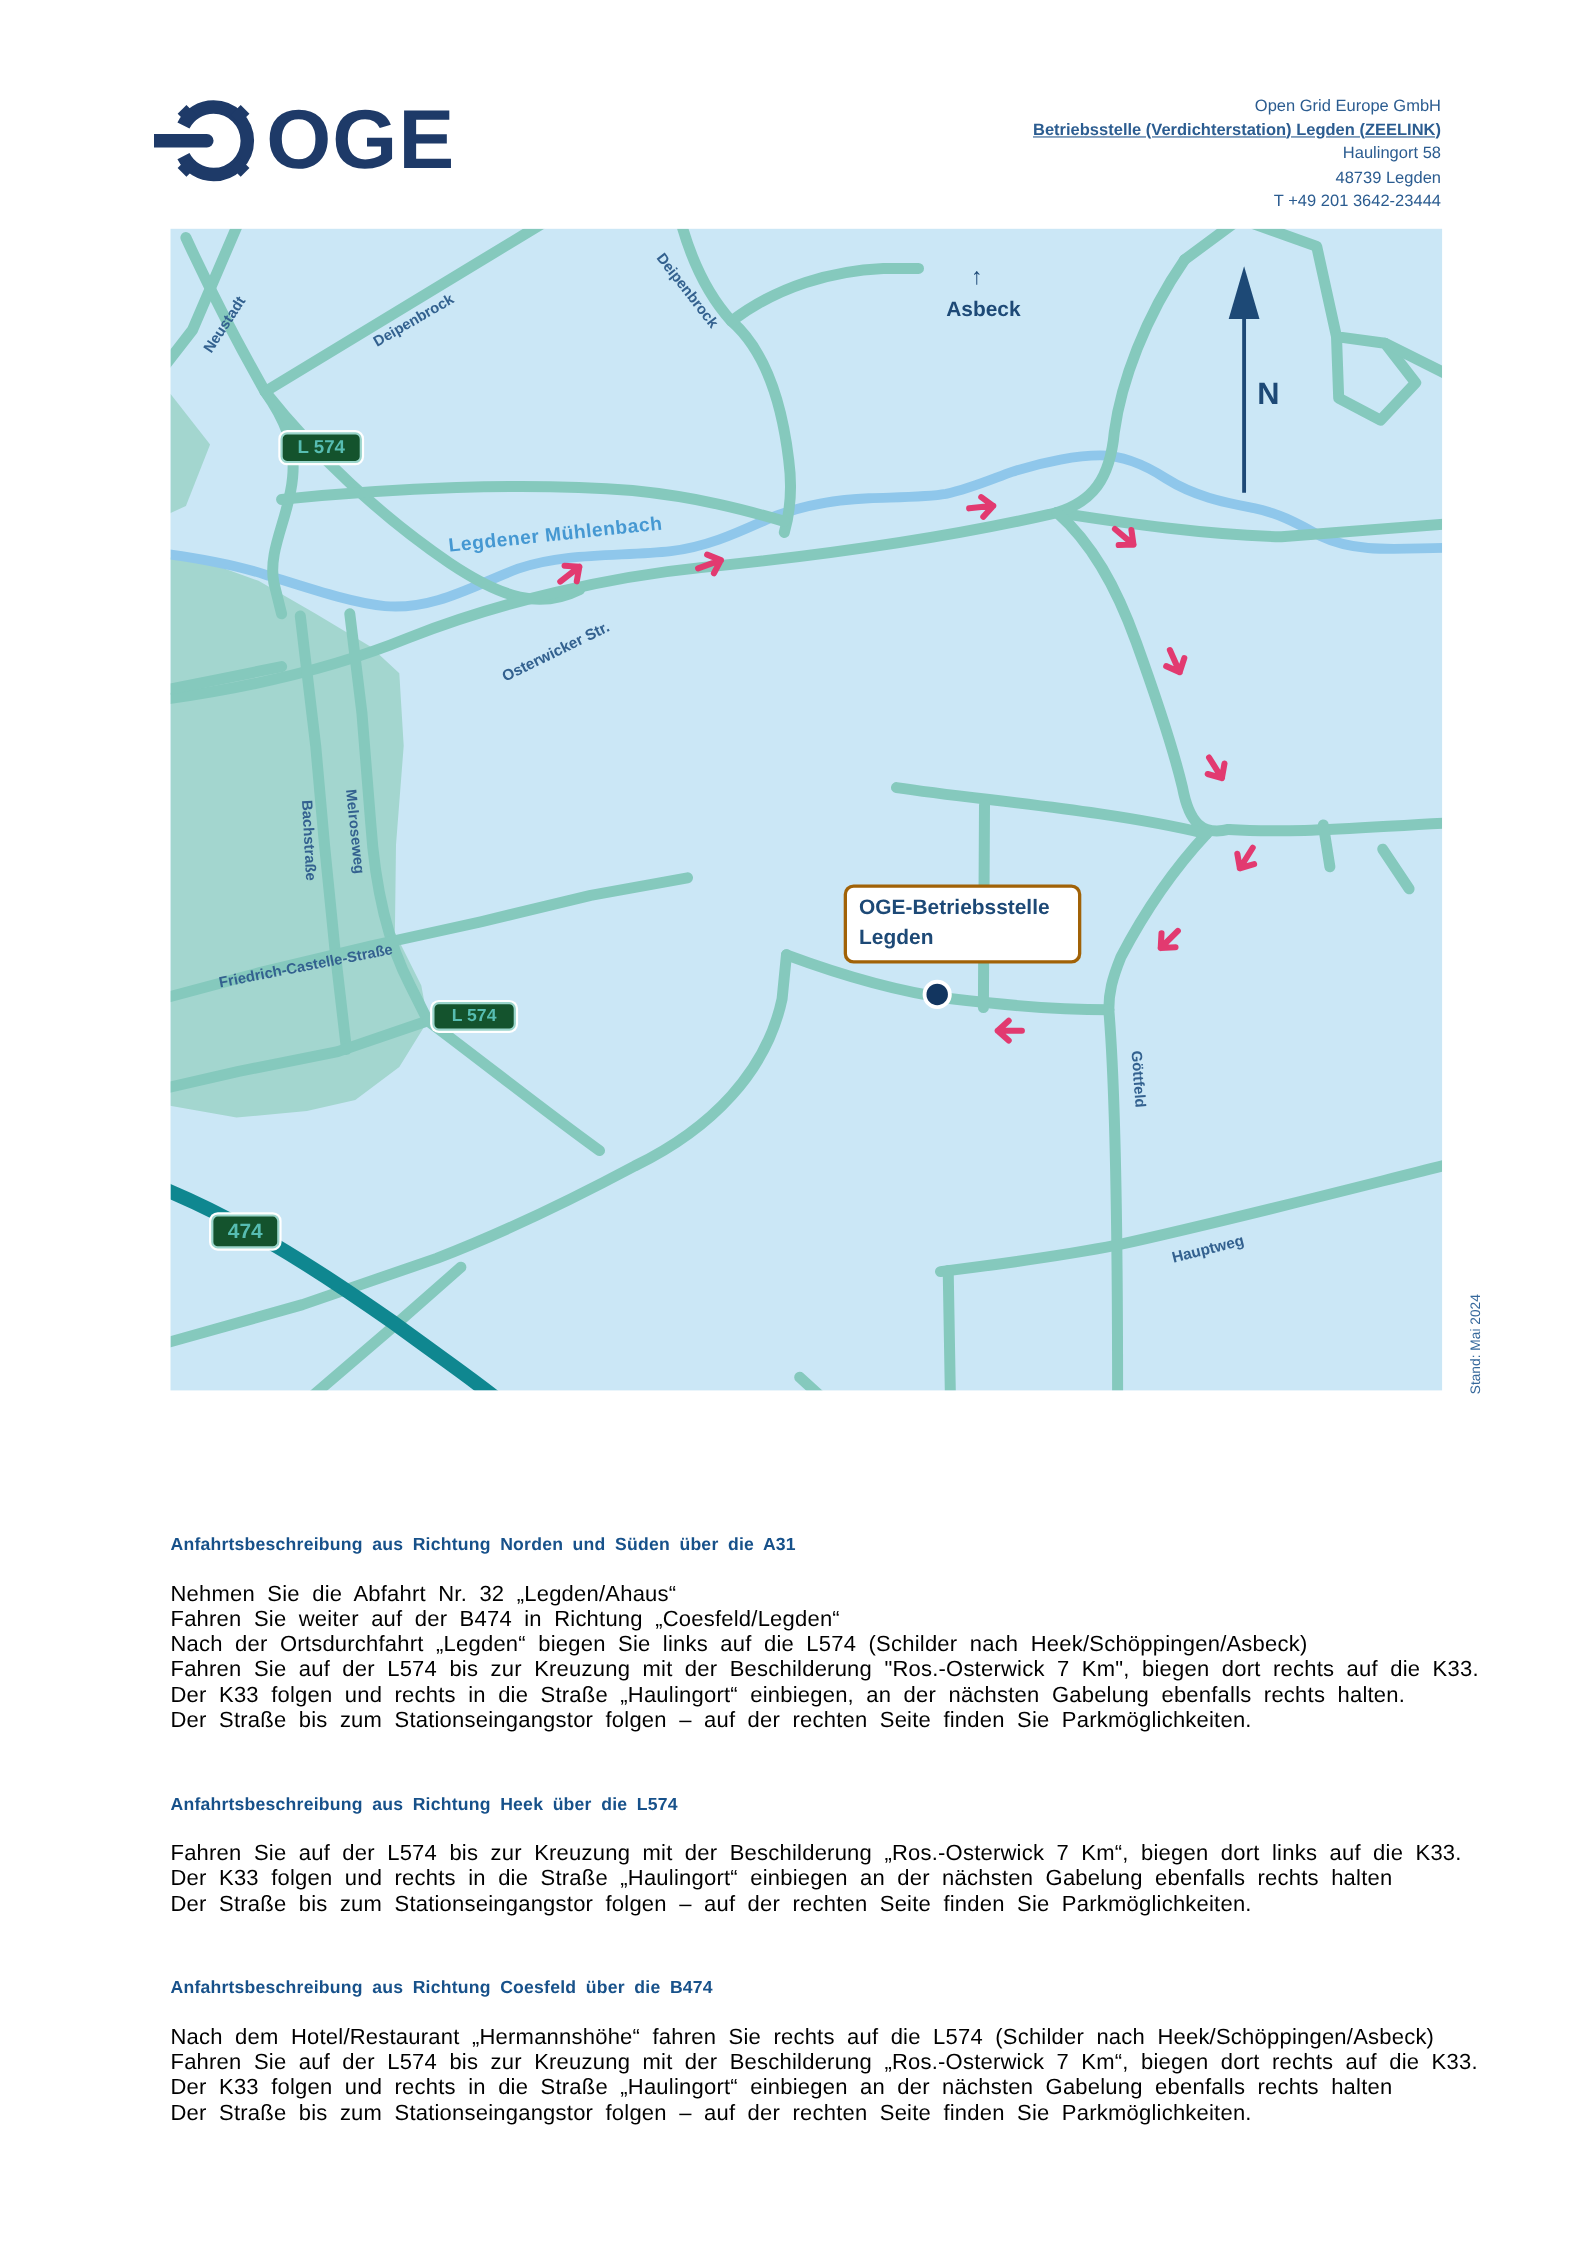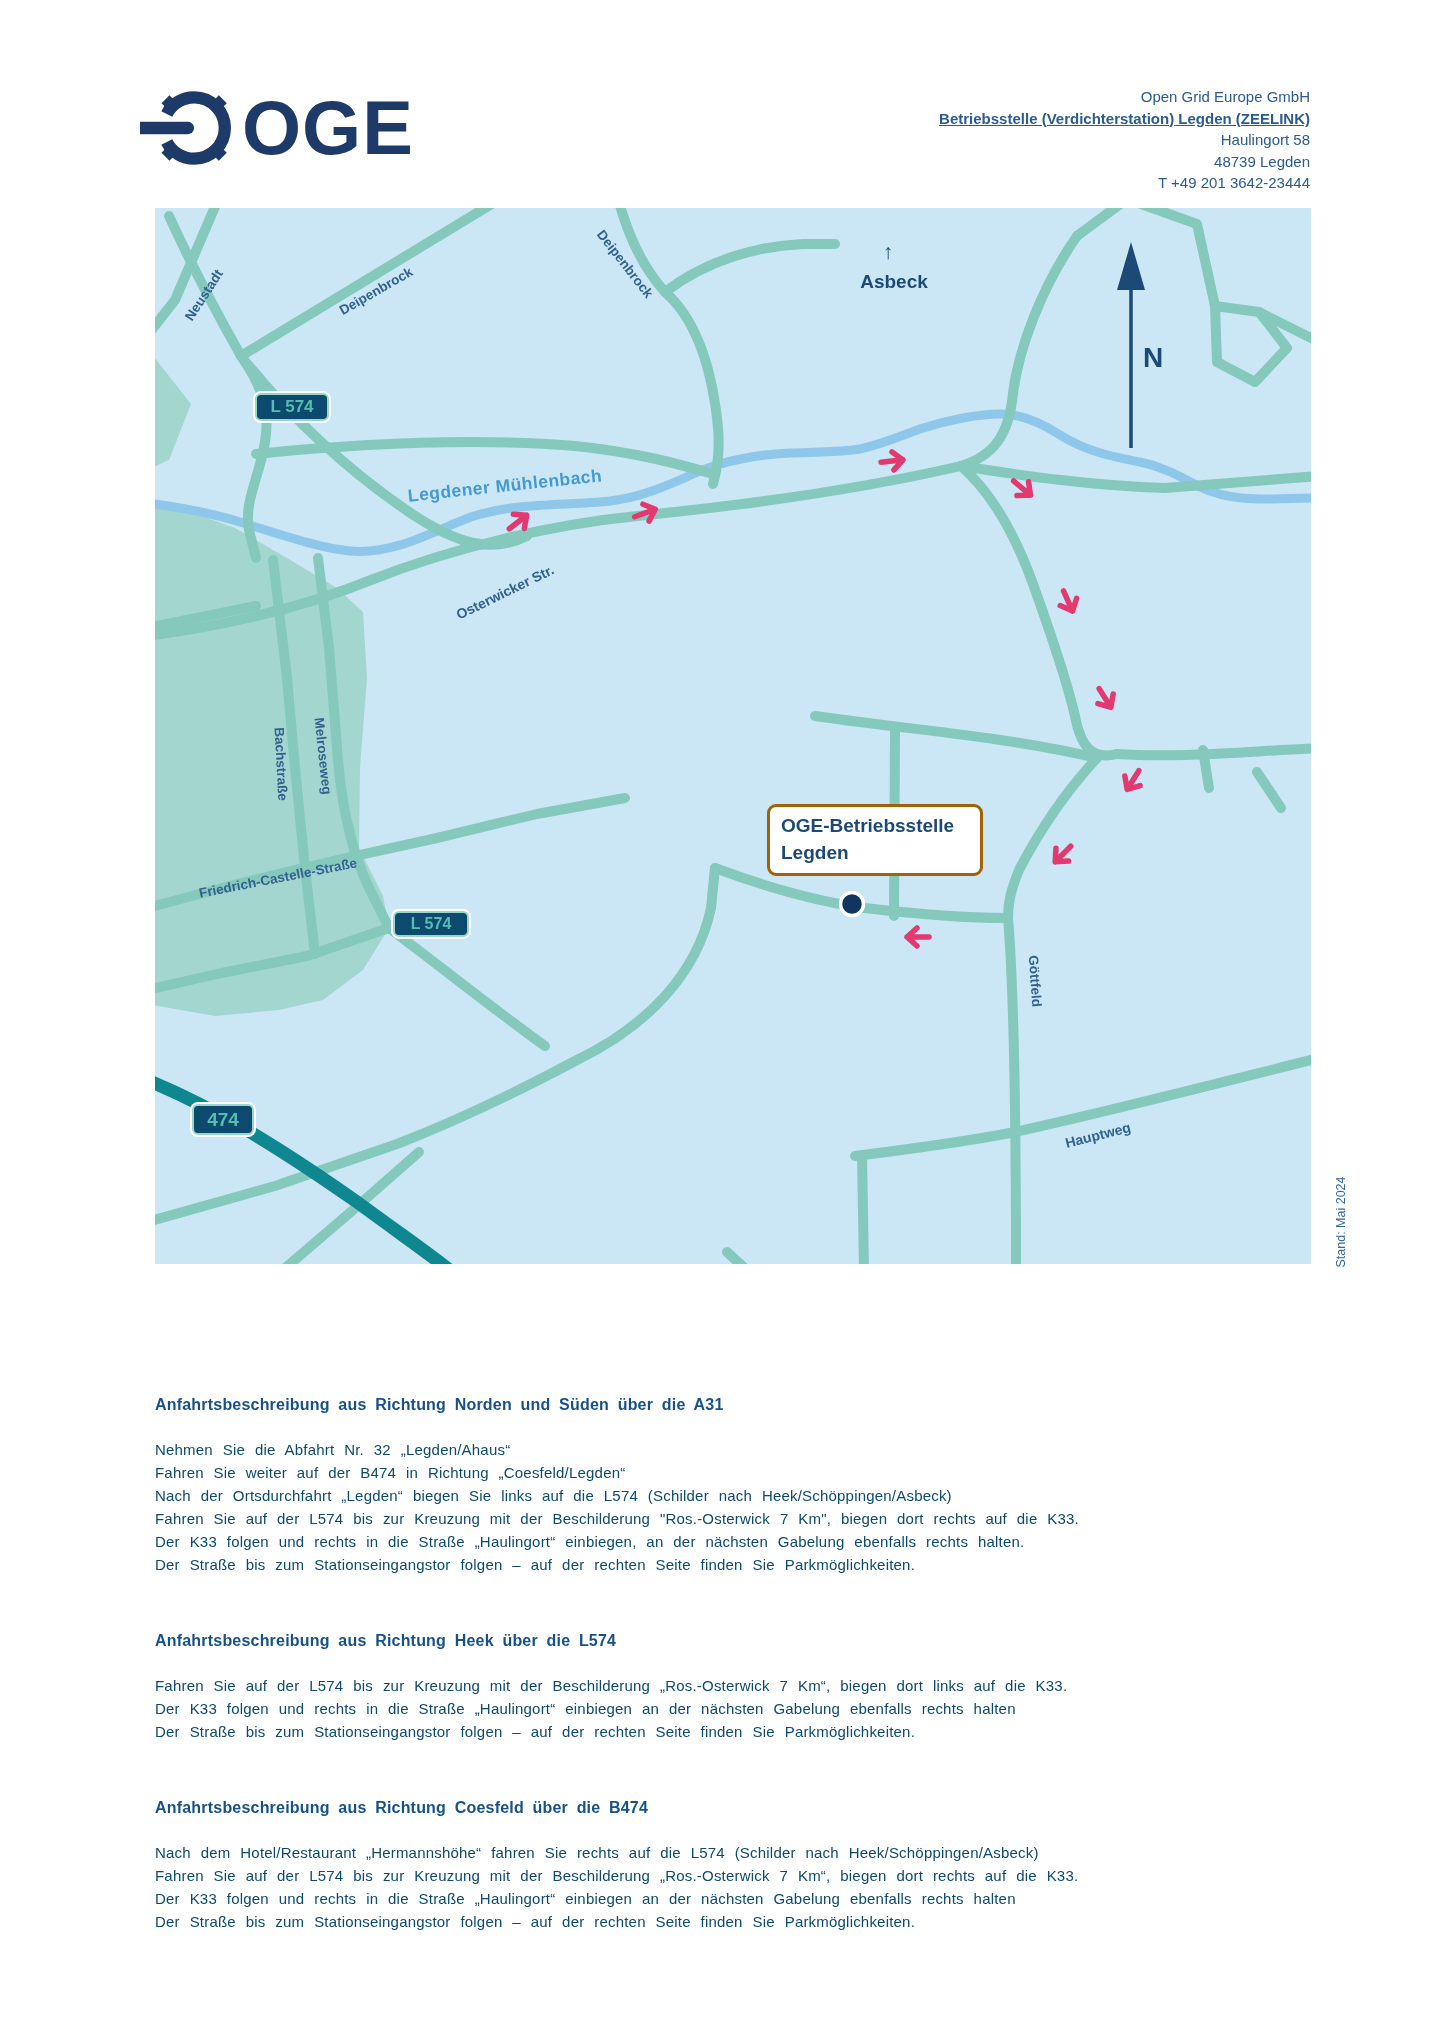--- a/index.html
+++ b/index.html
@@ -22,38 +22,38 @@
   .map { position:absolute; left:155px; top:208px; width:1156px; height:1056px;
     background:#cbe7f6; overflow:hidden; }
   .map svg.netz { position:absolute; left:0; top:0; width:100%; height:100%; }
 
   .slabel { position:absolute; color:#33618f; font-weight:bold; font-size:13.5px;
     white-space:nowrap; transform-origin:center; }
   .slabel.river { color:#4598d2; font-size:17.5px; letter-spacing:0.5px; }
   .slabel.big { color:#1d4976; font-size:19px; }
   .slabel.north { color:#1d4976; font-size:28px; }
 
-  .badge { position:absolute; background:#0c4a6e; color:#57bdb2; font-weight:bold;
+  .badge { position:absolute; background:#14532d; color:#57bdb2; font-weight:bold;
     text-align:center; border:2px solid #9ad5cb; border-radius:6px;
     box-shadow:0 0 0 2px #ffffff; white-space:nowrap; }
   .badge.l574a { left:100px; top:185px; width:74px; height:28px; font-size:17px; line-height:24px; }
   .badge.l574b { left:238px; top:703px; width:76px; height:26px; font-size:16px; line-height:22px; }
   .badge.b474 { left:37px;  top:896px; width:62px; height:31px; font-size:19px; line-height:27px; }
 
   .station-box { position:absolute; left:612px; top:596px; width:216px;
     background:#ffffff; border:3px solid #a16207; border-radius:9px;
     padding:5px 11px 7px 11px; color:#1d4976; font-weight:bold;
     font-size:19px; line-height:27px; }
 
   
   .directions { position:absolute; left:155px; top:1396px; width:1180px; }
   .section { margin:0 0 56px 0; }
   .section h2 { margin:0 0 24px 0; font-size:16px; font-weight:bold; color:#17518a;
     word-spacing:4px; letter-spacing:0.2px; }
-  .section .line { font-size:15px; line-height:23px; color:#0c4a6e;
+  .section .line { font-size:20px; line-height:23px; color:#000000;
     word-spacing:5.5px; letter-spacing:0.2px; white-space:nowrap; }
 
   .stand { position:absolute; left:1341px; top:1222px;
     transform:translate(-50%,-50%) rotate(-90deg); white-space:nowrap;
     font-size:12.5px; color:#36689b; }
 </style>
 </head>
 <body>
 
 <div class="logo">

